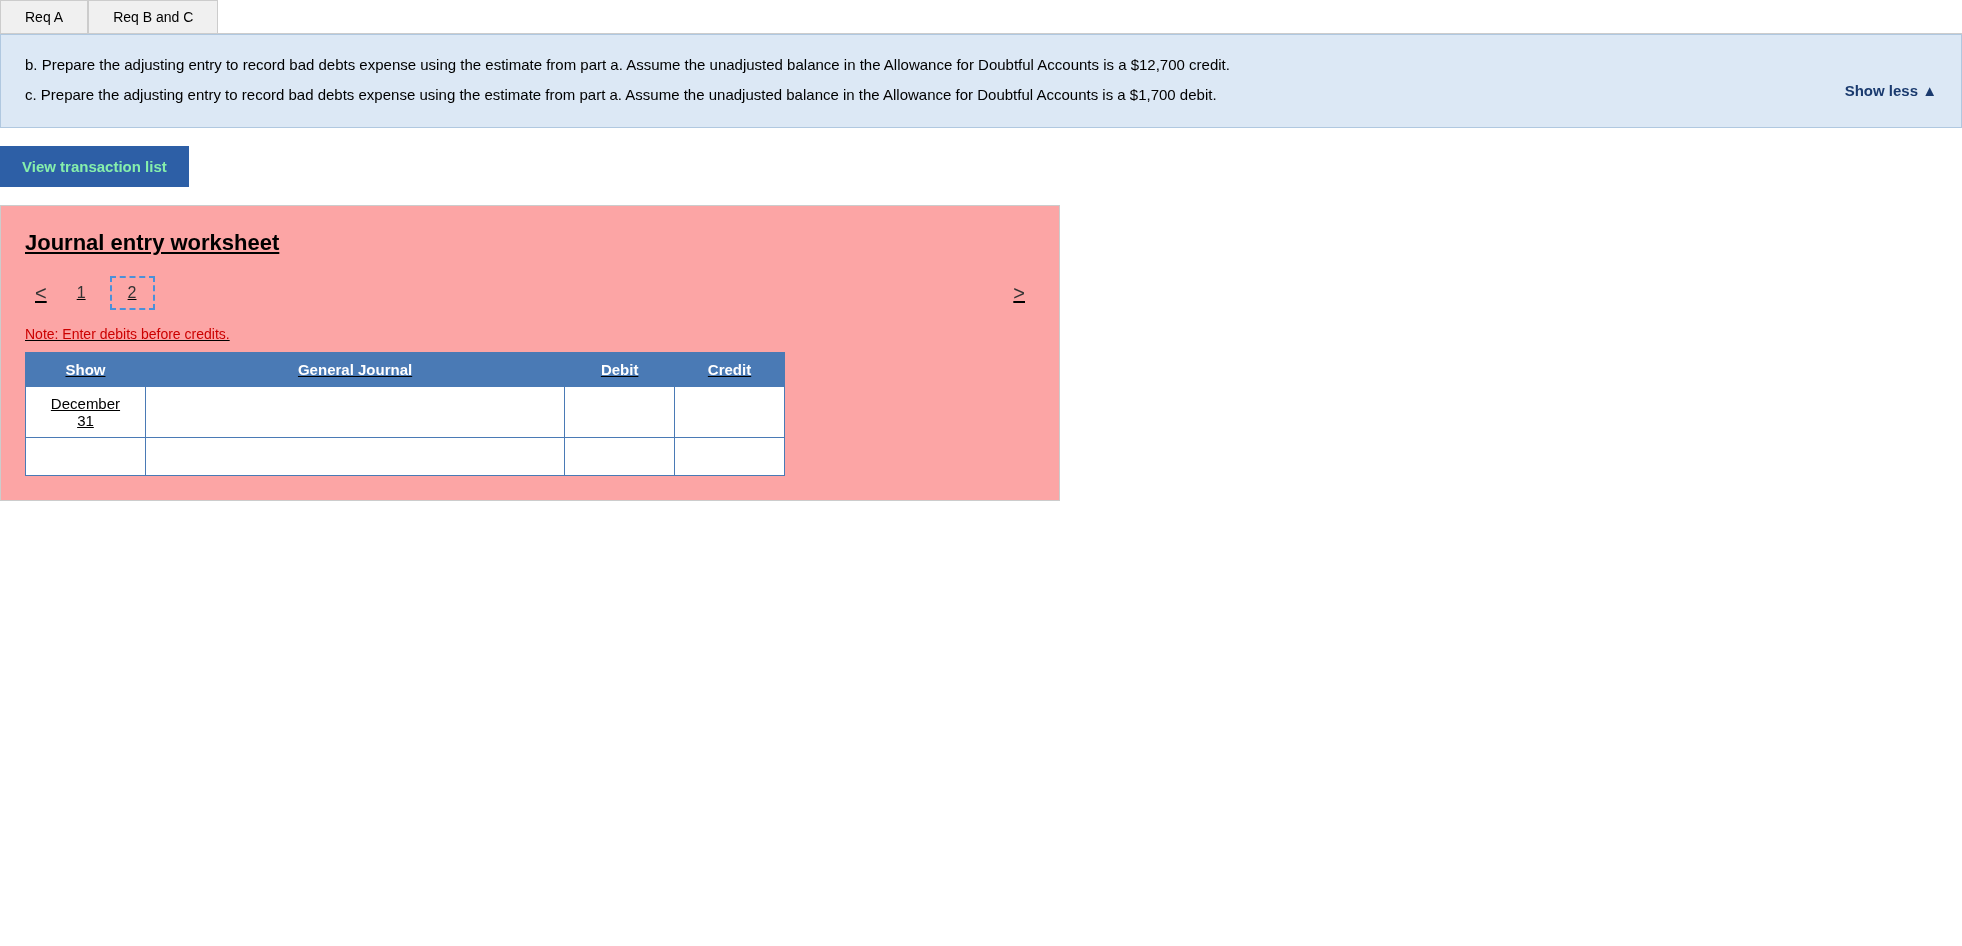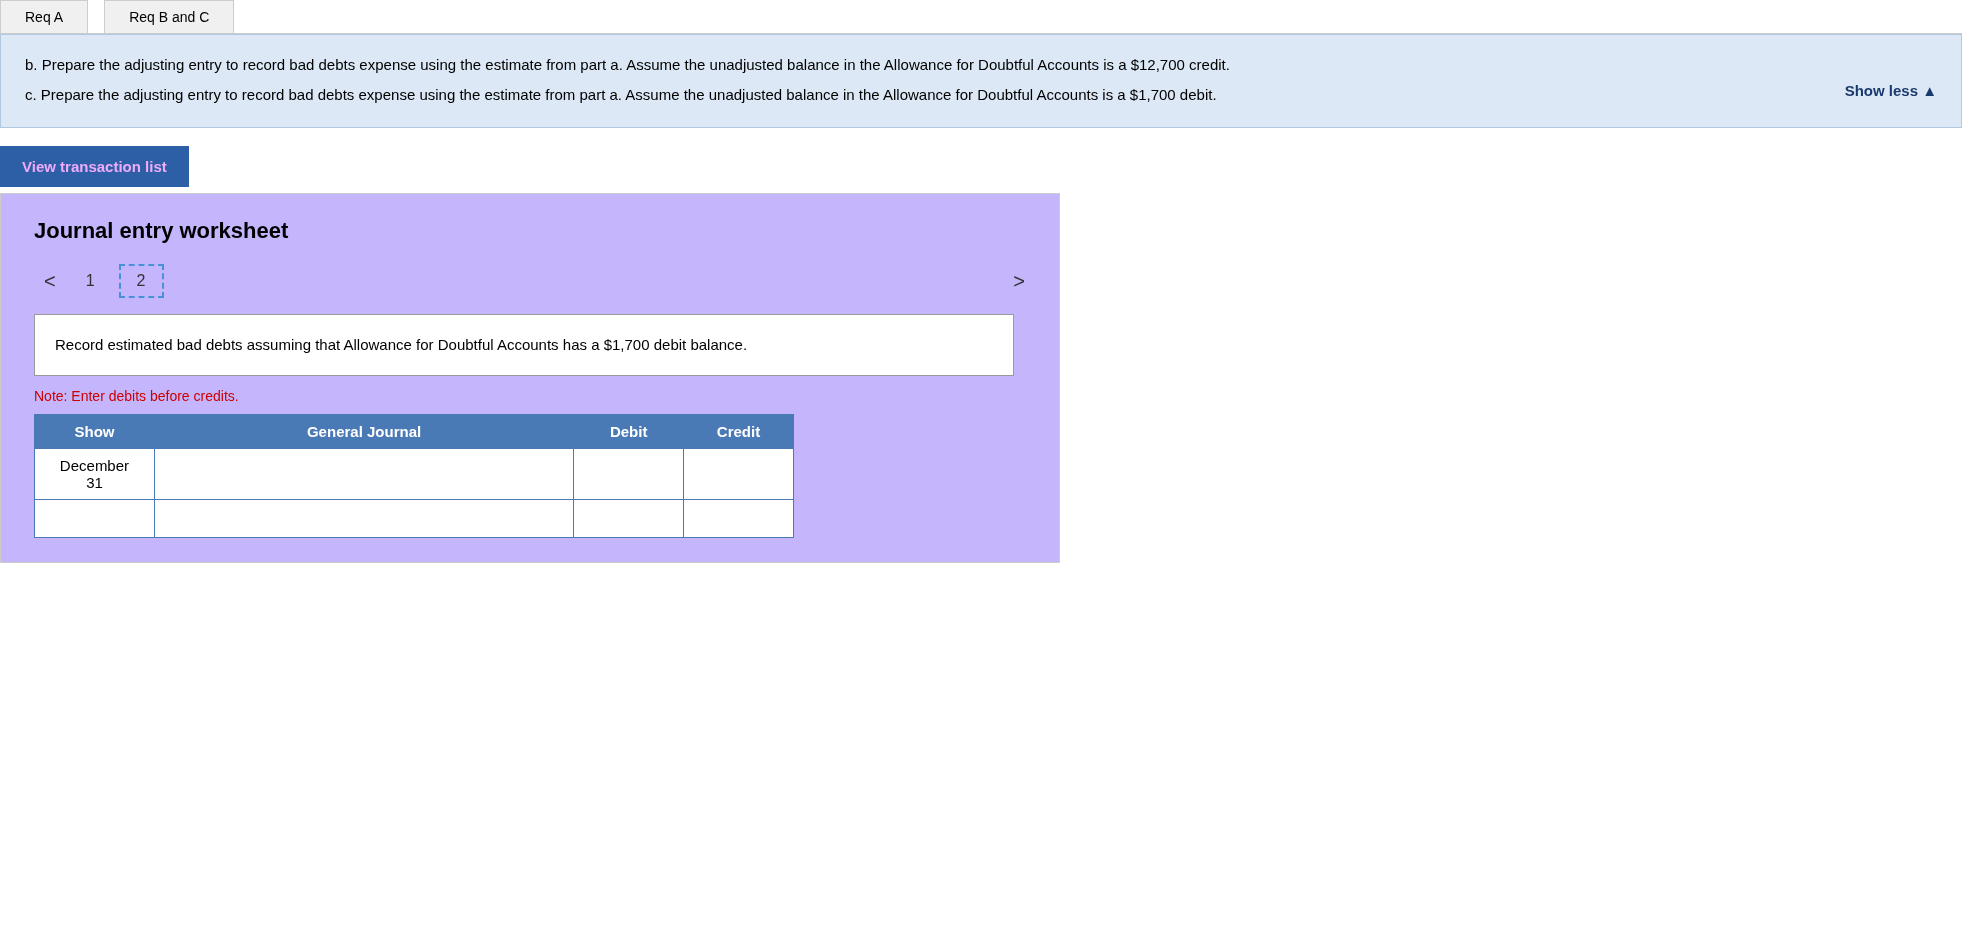--- a/index.html
+++ b/index.html
@@ -11,21 +11,20 @@
     body {
       font-family: Arial, sans-serif;
       font-size: 15px;
       background: #ffffff;
       color: #000000;
     }
 
     .top-tabs {
       display: flex;
       border-bottom: 1px solid #ccc;
-      gap: 16px;
     }
 
     .tab {
       padding: 8px 24px;
       border: 1px solid #ccc;
       border-bottom: none;
       background: #f0f0f0;
       cursor: pointer;
       font-size: 14px;
     }
@@ -54,35 +53,36 @@
       font-size: 15px;
       cursor: pointer;
     }
 
     .show-less::after {
       content: ' ▲';
     }
 
     .view-transaction-btn {
       background: #2d5fa6;
-      color: #f0abfc;
+      color: #86efac;
       border: none;
       padding: 12px 22px;
       font-size: 15px;
       font-weight: bold;
       cursor: pointer;
-      margin-bottom: 6px;
+      margin-bottom: 18px;
       display: inline-block;
     }
 
     .worksheet-container {
-      background: #c4b5fd;
+      background: #fca5a5;
       border: 1px solid #cccccc;
-      padding: 24px 24px 24px 33px;
+      padding: 24px 24px 24px 24px;
       max-width: 1060px;
+      text-decoration: underline;
     }
 
     .worksheet-title {
       font-size: 22px;
       font-weight: bold;
       margin-bottom: 20px;
     }
 
     .nav-row {
       display: flex;
@@ -232,23 +232,20 @@
 <div class="worksheet-container">
   <div class="worksheet-title">Journal entry worksheet</div>
 
   <div class="nav-row">
     <span class="nav-arrow">&lt;</span>
     <span class="page-num">1</span>
     <span class="page-num active">2</span>
     <span class="nav-arrow-right">&gt;</span>
   </div>
 
-  <div class="description-box">
-    <span>Record estimated bad debts assuming that Allowance for Doubtful Accounts has a $1,700 debit balance.</span>
-  </div>
 
   <div class="note-text">Note: Enter debits before credits.</div>
 
   <table class="journal-table">
     <thead>
       <tr>
         <th>Show</th>
         <th>General Journal</th>
         <th>Debit</th>
         <th>Credit</th>

